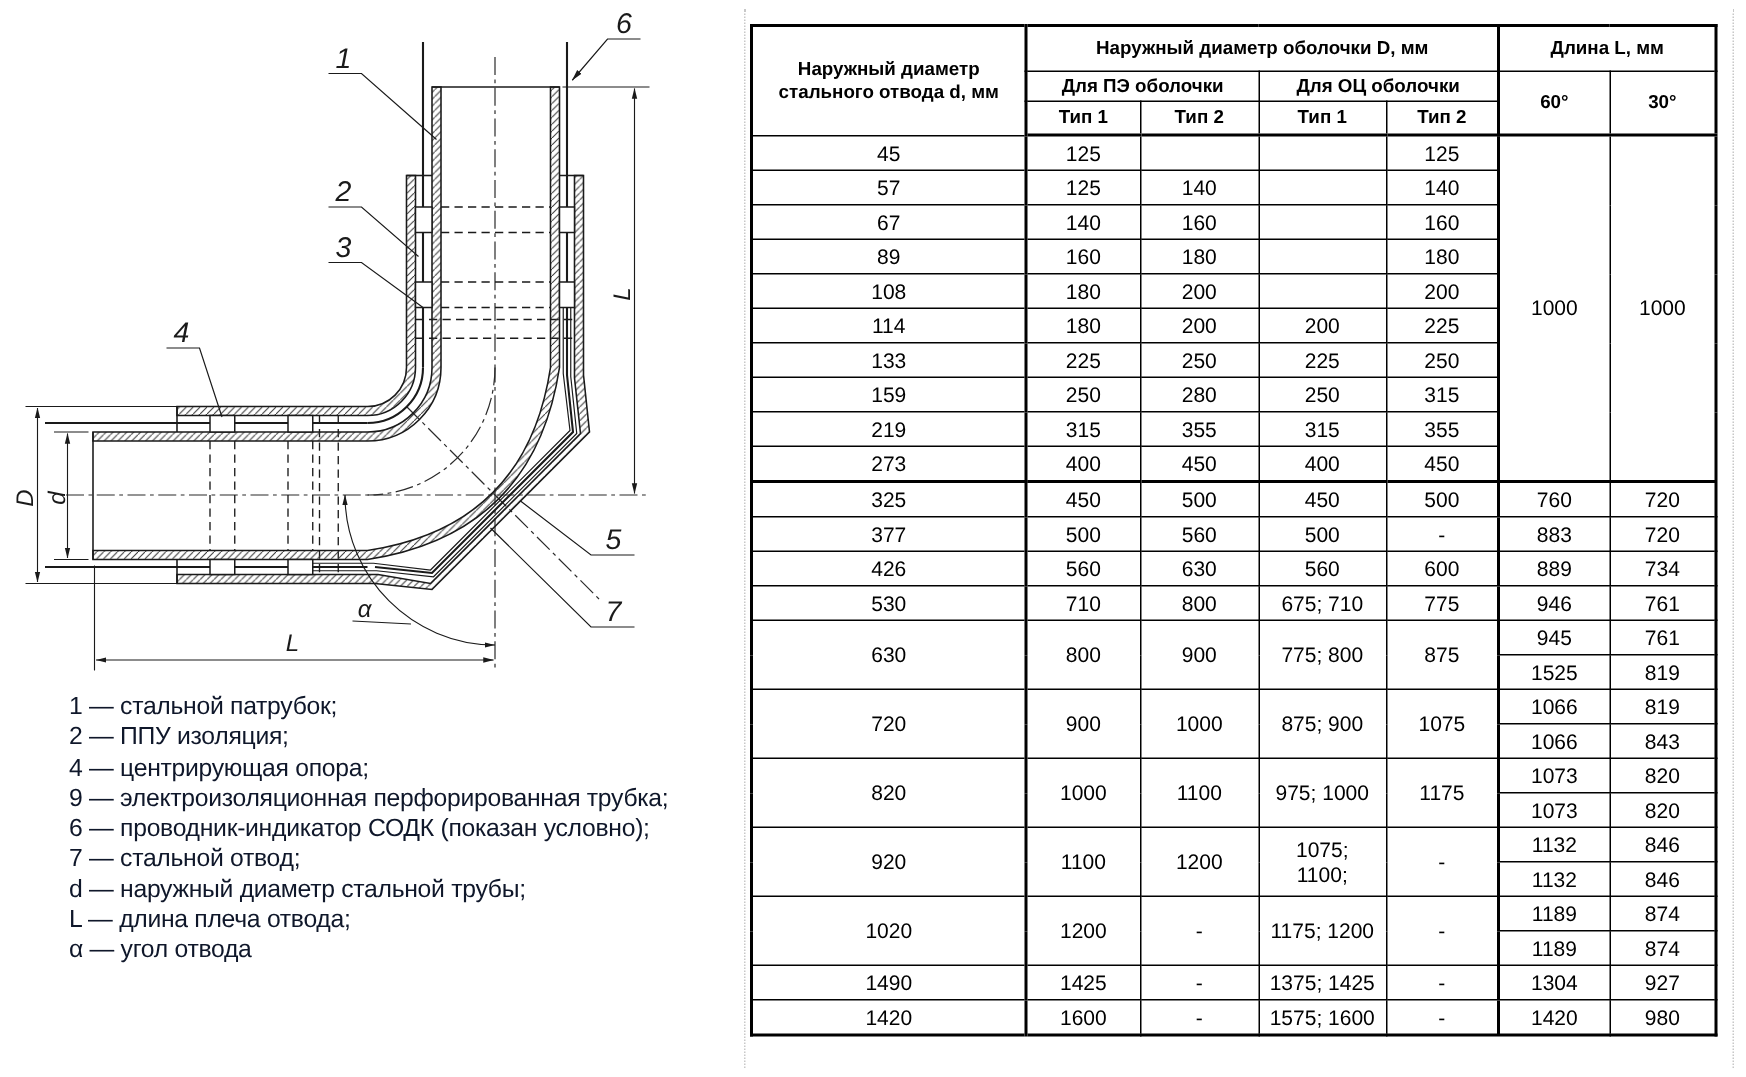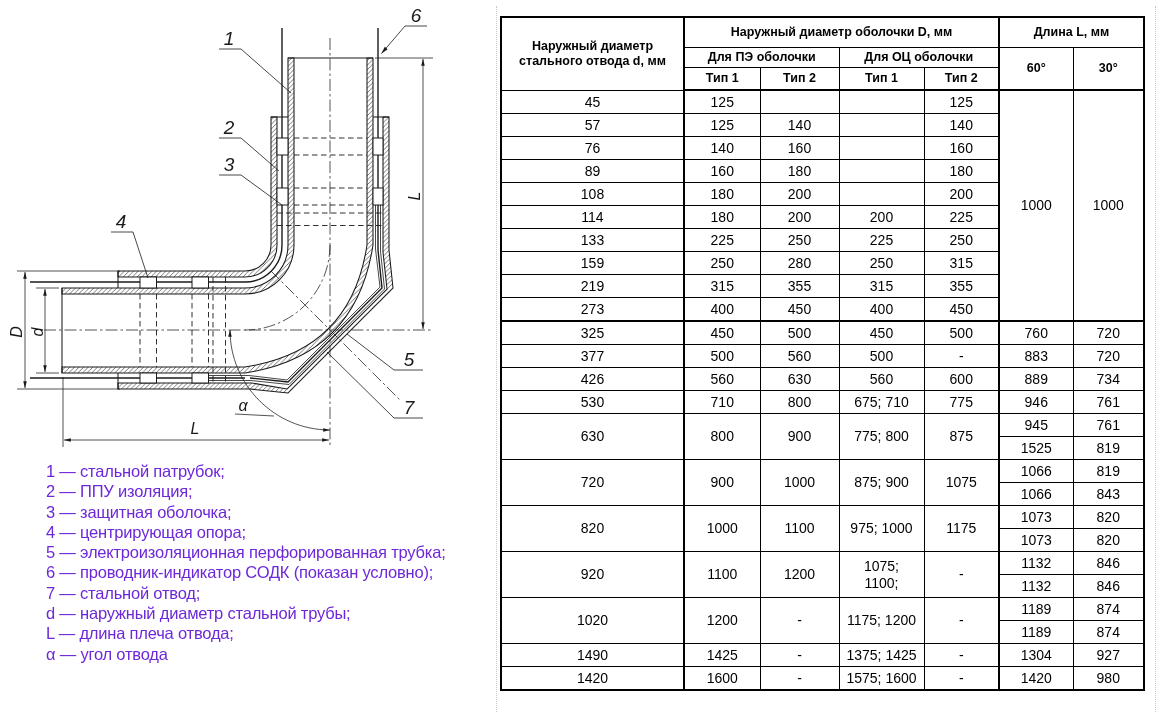--- a/index.html
+++ b/index.html
@@ -5,21 +5,21 @@
   html,body{margin:0;padding:0;}
   body{
     width:1164px;height:718px;position:relative;overflow:hidden;
     background:#ffffff;font-family:"Liberation Sans",sans-serif;color:#000;
   }
   
   .drawing{position:absolute;left:0;top:0;}
   
   .legend{
     position:absolute;left:46px;top:461px;width:460px;
-    font-size:16.5px;line-height:20.3px;letter-spacing:-0.2px;color:#6d28d9;
+    font-size:16.5px;line-height:20.3px;letter-spacing:-0.2px;color:#0f172a;
     white-space:nowrap;
   }
   
   .tblwrap{position:absolute;left:500px;top:16px;}
   table.spec{
     border-collapse:collapse;table-layout:fixed;width:643px;
     border:2px solid #000;background:#fff;
   }
   table.spec th,table.spec td{
     border:1px solid #000;text-align:center;vertical-align:middle;
@@ -168,23 +168,22 @@
     <text x="40" y="335" font-size="16" transform="rotate(-90 40 332)">d</text>
     <text x="417" y="199" font-size="16" transform="rotate(-90 417 196)">L</text>
     <text x="195" y="434" font-size="16">L</text>
     <text x="243" y="411" font-size="16">α</text>
   </g>
 </svg>
 
 <div class="legend">
   <div>1 — стальной патрубок;</div>
   <div>2 — ППУ изоляция;</div>
-  <div>3 — защитная оболочка;</div>
   <div>4 — центрирующая опора;</div>
-  <div>5 — электроизоляционная перфорированная трубка;</div>
+  <div>9 — электроизоляционная перфорированная трубка;</div>
   <div>6 — проводник-индикатор СОДК (показан условно);</div>
   <div>7 — стальной отвод;</div>
   <div>d — наружный диаметр стальной трубы;</div>
   <div>L — длина плеча отвода;</div>
   <div>α — угол отвода</div>
 </div>
 
 <div class="tblwrap">
   <table class="spec">
     <colgroup>
@@ -226,21 +225,21 @@
           <td rowspan="10" class="hb2">1000</td>
         </tr>
         <tr>
           <td class="br2">57</td>
           <td>125</td>
           <td>140</td>
           <td></td>
           <td>140</td>
         </tr>
         <tr>
-          <td class="br2">76</td>
+          <td class="br2">67</td>
           <td>140</td>
           <td>160</td>
           <td></td>
           <td>160</td>
         </tr>
         <tr>
           <td class="br2">89</td>
           <td>160</td>
           <td>180</td>
           <td></td>

